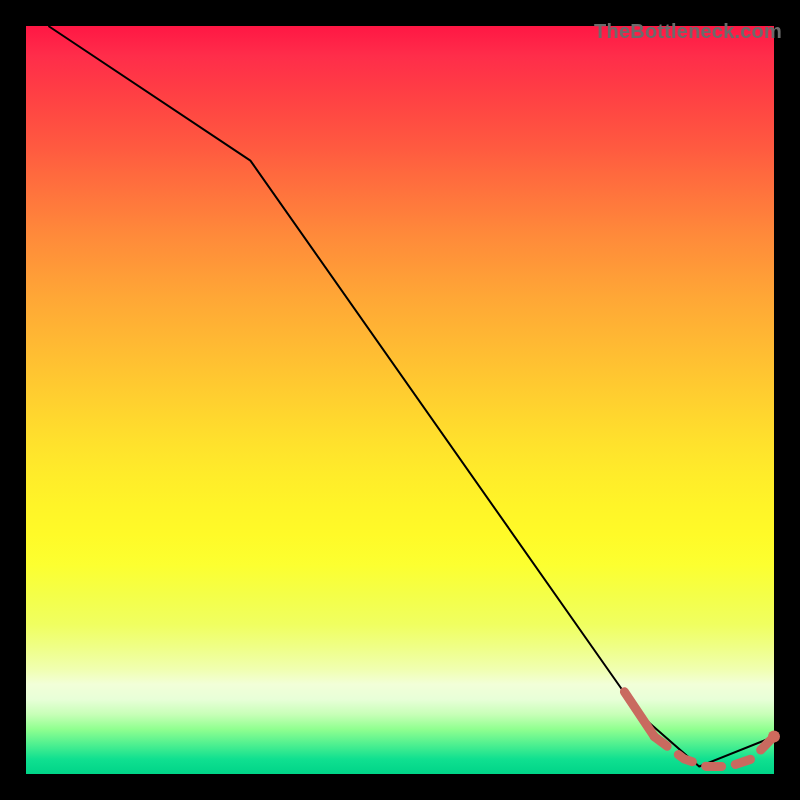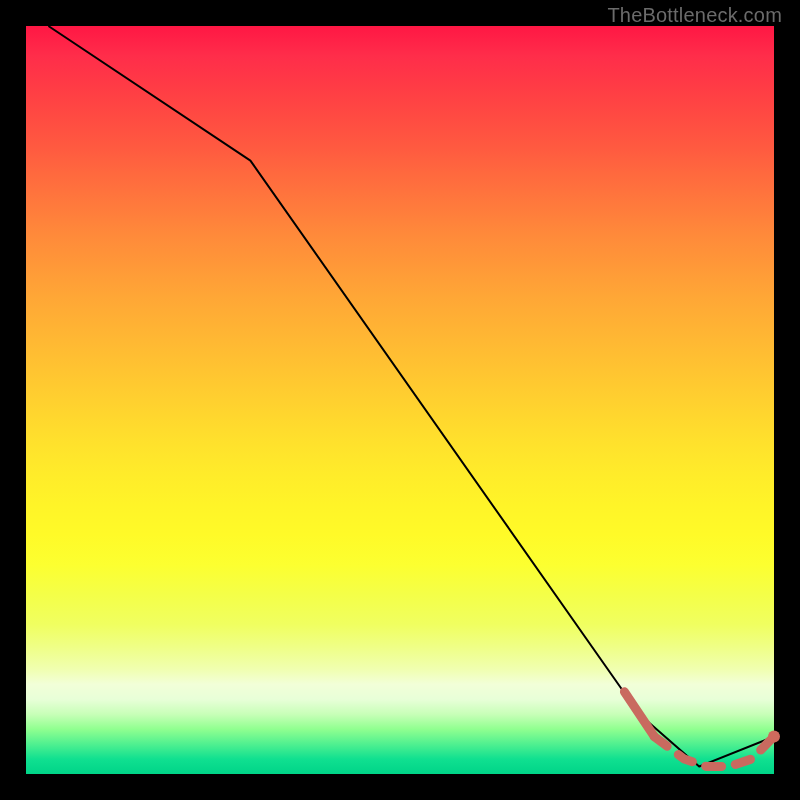--- a/index.html
+++ b/index.html
@@ -6,24 +6,24 @@
   body {
     width: 800px;
     height: 800px;
     background: #000000;
     font-family: Arial, Helvetica, sans-serif;
     position: relative;
     overflow: hidden;
   }
   .watermark {
     position: absolute;
-    top: 4px;
+    top: 20px;
     right: 18px;
     font-size: 20px;
-    font-weight: 400;
+    font-weight: 700;
     color: #6b6b6b;
     letter-spacing: 0.2px;
     z-index: 10;
   }
   .plot-area {
     position: absolute;
     left: 26px;
     top: 26px;
     width: 748px;
     height: 748px;

